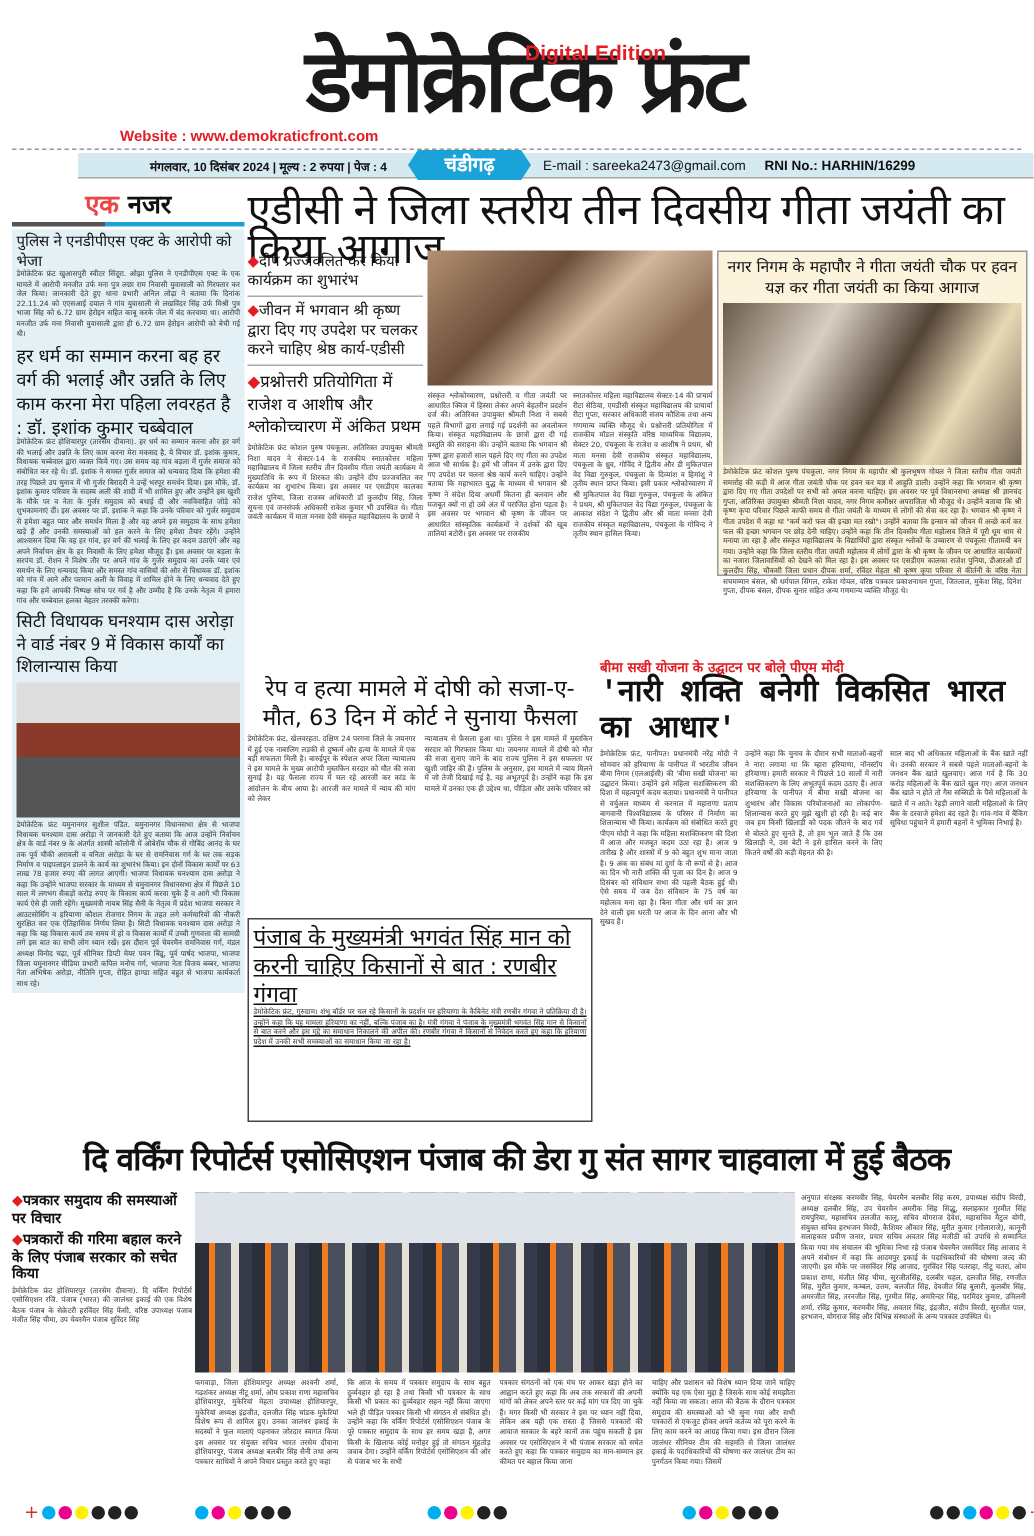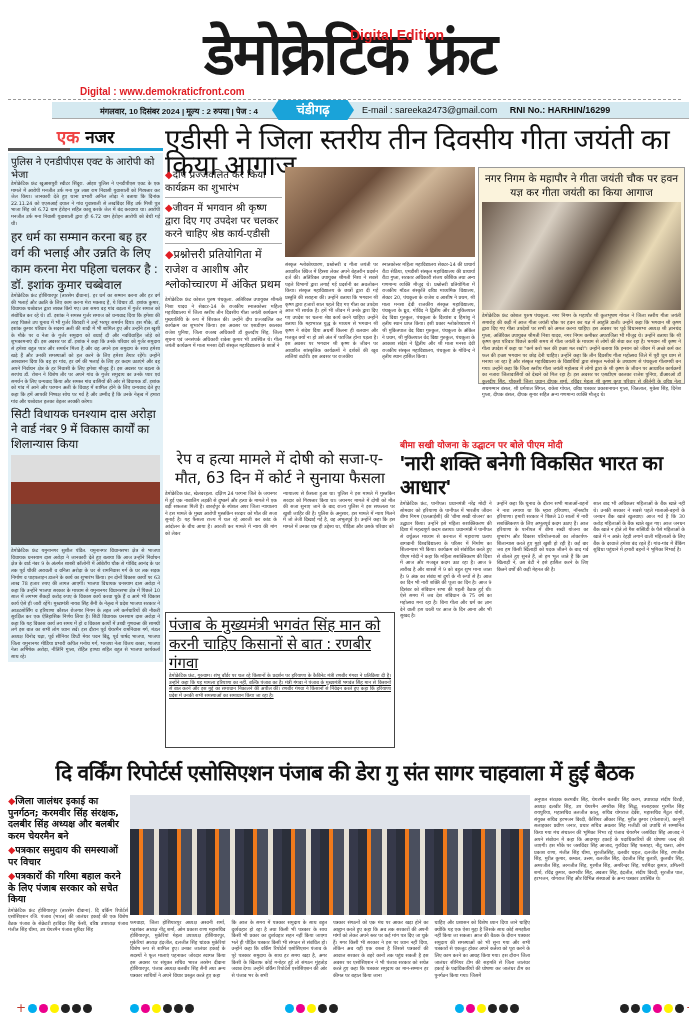--- a/index.html
+++ b/index.html
@@ -29,60 +29,60 @@
   .bullets { left: 165px; top: 165px; width: 117px; }
   .bullet { font-size: 10px; line-height: 13px; border-bottom: 1px solid #aaa; padding: 3px 0; }
   .bullet .dot { color: #e01e24; }
   .lead-photo { left: 285px; top: 167px; width: 190px; height: 90px; background: linear-gradient(135deg, #b39070, #6b4d3a 35%, #d1b89a 55%, #8d6e57 80%); }
   .side-box { left: 478px; top: 167px; width: 207px; height: 217px; background: #fbf3dc; border: 1px solid #999; padding: 3px; }
   .side-head { text-align: center; font-size: 10.5px; line-height: 14px; }
   .side-photo { margin: 3px 0; height: 108px; background: linear-gradient(120deg, #6b5a4c, #d8cfc2 30%, #544438 55%, #e8d9b5 75%, #7a6a5a); }
   
   .sec-head { text-align: center; font-size: 15px; line-height: 19px; }
   .pm-strap { color: #e01e24; font-size: 9px; font-weight: bold; }
-  .pm-head { font-size: 20px; font-weight: bold; line-height: 24px; font-family: Liberation Sans, sans-serif; }
+  .pm-head { font-size: 20px; font-weight: bold; line-height: 24px; font-family: Liberation Mono, monospace; }
   .punjab-box { border: 1px solid #444; padding: 3px; }
   .big-head { left: 8px; top: 760px; width: 673px; text-align: center; font-size: 21px; font-weight: bold; line-height: 26px; font-family: "DejaVu Sans Condensed", "DejaVu Sans", sans-serif; letter-spacing: -0.5px; }
   .reg-bullets { left: 8px; top: 795px; width: 120px; }
   .reg-bullet { font-size: 9.5px; font-weight: bold; line-height: 11.5px; margin-bottom: 3px; }
   .reg-bullet .dot { color: #e01e24; }
   .group-photo { left: 130px; top: 795px; width: 400px; height: 120px; background: linear-gradient(180deg, #dfe3ea 0 28%, transparent 28%), repeating-linear-gradient(90deg, #2b2f3a 0 9px, #f07a1c 9px 13px, #4a4f5e 13px 24px, #e5e0d5 24px 29px, #36394a 29px 38px); }
   .reg-right { left: 534px; top: 797px; width: 150px; }
   .reg-cols { left: 130px; top: 920px; width: 400px; display: flex; gap: 6px; }
   .reg-cols > div { flex: 1; }
   .regmarks { top: 1004px; display: flex; gap: 2px; align-items: center; }
   .rm { width: 9px; height: 9px; border-radius: 50%; display: inline-block; }
   .plus { color: #c0392b; font-size: 12px; line-height: 9px; }
 </style>
 </head>
 <body>
 
 <div class="abs masthead-title">डेमोक्रेटिक फ्रंट</div>
 <div class="abs digital-edition">Digital Edition</div>
-<div class="abs website">Digital : www.demokraticfront.com</div>
+<div class="abs website">Website : www.demokraticfront.com</div>
 <div class="abs dotline"></div>
 <div class="abs info-bar">
   <span class="info-left">मंगलवार, 10 दिसंबर 2024 | मूल्य : 2 रुपया | पेज : 4</span>
   <span class="city-tag">चंडीगढ़</span>
   <span class="info-right">
     <span>E-mail : sareeka2473@gmail.com</span>
     <b>RNI No.: HARHIN/16299</b>
   </span>
 </div>
 
 <div class="abs left-col">
   <div class="ek-nazar">
     <span class="ek">एक</span>
     <span>नजर</span>
   </div>
   <div class="nazar-underline"></div>
   <div class="blue-box">
     <div class="h-med" style="font-size:10px;line-height:13px;">पुलिस ने एनडीपीएस एक्ट के आरोपी को भेजा</div>
     <div class="body-text">डेमोक्रेटिक फ्रंट खुआसपुरी स्वीटर सिंदूरा. ओझा पुलिस ने एनडीपीएस एक्ट के एक मामले में आरोपी मनजीत उर्फ मना पुत्र लछा राम निवासी युवासाली को गिरफ्तार कर जेल किया। जानकारी देते हुए थाना प्रभारी अनिल लोढ़ा ने बताया कि दिनांक 22.11.24 को एएसआई दयाल ने गांव युवासाली से लखविंदर सिंह उर्फ मिश्री पुत्र भाजा सिंह को 6.72 ग्राम हेरोइन सहित काबू करके जेल में बंद करवाया था। आरोपी मनजीत उर्फ मना निवासी युवासाली द्वारा ही 6.72 ग्राम हेरोइन आरोपी को बेची गई थी।</div>
-    <div class="h-med" style="font-size:12px;line-height:16px;margin-top:2px;">हर धर्म का सम्मान करना बह हर वर्ग की भलाई और उन्नति के लिए काम करना मेरा पहिला चलकर है : डॉ. इशांक कुमार चब्बेवाल</div>
+    <div class="h-med" style="font-size:12px;line-height:16px;margin-top:2px;">हर धर्म का सम्मान करना बह हर वर्ग की भलाई और उन्नति के लिए काम करना मेरा पहिला लवरहत है : डॉ. इशांक कुमार चब्बेवाल</div>
     <div class="body-text">डेमोक्रेटिक फ्रंट होशियारपुर (तारसेम दीवाना). हर धर्म का सम्मान करना और हर वर्ग की भलाई और उन्नति के लिए काम करना मेरा मकसद है, ये विचार डॉ. इशांक कुमार, विधायक चब्बेवाल द्वारा व्यक्त किये गए। उस समय वह गांव बड़ला में गुर्जर समाज को संबोधित कर रहे थे। डॉ. इशांक ने समस्त गुर्जर समाज को धन्यवाद दिया कि हमेशा की तरह पिछले उप चुनाव में भी गुर्जर बिरादरी ने उन्हें भरपूर समर्थन दिया। इस मौके, डॉ. इशांक कुमार परिवार के सदस्य अली की शादी में भी शामिल हुए और उन्होंने इस खुशी के मौके पर व नेता के गुर्जर समुदाय को बधाई दी और नवविवाहित जोड़े को शुभकामनाएं दीं। इस अवसर पर डॉ. इशांक ने कहा कि उनके परिवार को गुर्जर समुदाय से हमेशा बहुत प्यार और समर्थन मिला है और वह अपने इस समुदाय के साथ हमेशा खड़े हैं और उनकी समस्याओं को हल करने के लिए हमेशा तैयार रहेंगे। उन्होंने आश्वासन दिया कि वह हर गांव, हर वर्ग की भलाई के लिए हर कदम उठाएंगे और वह अपने निर्वाचन क्षेत्र के हर निवासी के लिए हमेशा मौजूद हैं। इस अवसर पर बड़ला के सरपंच डॉ. रोशन ने विशेष तौर पर अपने गांव के गुर्जर समुदाय का उनके प्यार एवं समर्थन के लिए धन्यवाद किया और समस्त गांव वासियों की ओर से विधायक डॉ. इशांक को गांव में आने और परमान अली के विवाह में शामिल होने के लिए धन्यवाद देते हुए कहा कि हमें आपकी निष्पक्ष सोच पर गर्व है और उम्मीद है कि उनके नेतृत्व में हमारा गांव और चब्बेवाल हलका बेहतर तरक्की करेगा।</div>
     <div class="h-med" style="font-size:11.5px;line-height:15px;margin-top:2px;">सिटी विधायक घनश्याम दास अरोड़ा ने वार्ड नंबर 9 में विकास कार्यों का शिलान्यास किया</div>
     <div class="photo" style="height:90px;margin:3px 0;background:linear-gradient(180deg,#ddd 0 30%,#8a3a2a 30% 55%,#555 55%)"></div>
     <div class="body-text">डेमोक्रेटिक फ्रंट यमुनानगर सुशील पंडित. यमुनानगर विधानसभा क्षेत्र से भाजपा विधायक घनश्याम दास अरोड़ा ने जानकारी देते हुए बताया कि आज उन्होंने निर्वाचन क्षेत्र के वार्ड नंबर 9 के अंतर्गत शास्त्री कॉलोनी में ओबेरॉय चौक से गोबिंद आनंद के घर तक पूर्व चौकी अरावली व वनिता अरोड़ा के घर से रामनिवास गर्ग के घर तक सड़क निर्माण व पाइपलाइन डालने के कार्य का शुभारंभ किया। इन दोनों विकास कार्यों पर 63 लाख 78 हजार रुपए की लागत आएगी। भाजपा विधायक घनश्याम दास अरोड़ा ने कहा कि उन्होंने भाजपा सरकार के माध्यम से यमुनानगर विधानसभा क्षेत्र में पिछले 10 साल में लगभग सैकड़ों करोड़ रुपए के विकास कार्य करवा चुके हैं व आगे भी विकास कार्य ऐसे ही जारी रहेंगे। मुख्यमंत्री नायब सिंह सैनी के नेतृत्व में प्रदेश भाजपा सरकार ने आउटसोर्सिंग व हरियाणा कौशल रोजगार निगम के तहत लगे कर्मचारियों की नौकरी सुरक्षित कर एक ऐतिहासिक निर्णय लिया है। सिटी विधायक घनश्याम दास अरोड़ा ने कहा कि यह विकास कार्य तय समय में हो व विकास कार्यों में उच्ची गुणवत्ता की सामग्री लगे इस बात का सभी लोग ध्यान रखें। इस दौरान पूर्व चेयरमैन रामनिवास गर्ग, मंडल अध्यक्ष विनोद चढ़ा, पूर्व सीनियर डिप्टी मेयर पवन बिंद्रू, पूर्व पार्षद भाजपा, भाजपा जिला यमुनानगर मीडिया प्रभारी कपिल मनोच गर्ग, भाजपा नेता विजय बब्बर, भाजपा नेता अभिषेक अरोड़ा, नीतिनि गुप्ता, रोहित हाण्डा सहित बहुत से भाजपा कार्यकर्ता साथ रहे।</div>
   </div>
 </div>
 
 <div class="abs lead-head">एडीसी ने जिला स्तरीय तीन दिवसीय गीता जयंती का किया आगाज</div>
 <div class="abs bullets">
   <div class="bullet"><span class="dot">◆</span><span>दीप प्रज्जवलित कर किया कार्यक्रम का शुभारंभ</span></div>
@@ -118,21 +118,20 @@
   <div class="pm-head">'नारी शक्ति बनेगी विकसित भारत का आधार'</div>
   <div style="display:flex;gap:5px;margin-top:2px;">
     <div class="body-text" style="flex:1;">डेमोक्रेटिक फ्रंट, पानीपत। प्रधानमंत्री नरेंद्र मोदी ने सोमवार को हरियाणा के पानीपत में भारतीय जीवन बीमा निगम (एलआईसी) की 'बीमा सखी योजना' का उद्घाटन किया। उन्होंने इसे महिला सशक्तिकरण की दिशा में महत्वपूर्ण कदम बताया। प्रधानमंत्री ने पानीपत से वर्चुअल माध्यम से करनाल में महाराणा प्रताप बागवानी विश्वविद्यालय के परिसर में निर्माण का शिलान्यास भी किया। कार्यक्रम को संबोधित करते हुए पीएम मोदी ने कहा कि महिला सशक्तिकरण की दिशा में आज और मजबूत कदम उठा रहा है। आज 9 तारीख है और शास्त्रों में 9 को बहुत शुभ माना जाता है। 9 अंक का संबंध मां दुर्गा के नौ रूपों से है। आज का दिन भी नारी शक्ति की पूजा का दिन है। आज 9 दिसंबर को संविधान सभा की पहली बैठक हुई थी। ऐसे समय में जब देश संविधान के 75 वर्ष का महोत्सव मना रहा है। बिना गीता और धर्म का ज्ञान देने वाली इस धरती पर आज के दिन आना और भी सुखद है।</div>
     <div class="body-text" style="flex:1;">उन्होंने कहा कि चुनाव के दौरान सभी माताओं-बहनों ने नारा लगाया था कि म्हारा हरियाणा, नॉनस्टॉप हरियाणा। हमारी सरकार ने पिछले 10 सालों में नारी सशक्तिकरण के लिए अभूतपूर्व कदम उठाए हैं। आज हरियाणा के पानीपत में बीमा सखी योजना का शुभारंभ और विकास परियोजनाओं का लोकार्पण-शिलान्यास करते हुए मुझे खुशी हो रही है। कई बार जब हम किसी खिलाड़ी को पदक जीतने के बाद गर्व से बोलते हुए सुनते हैं, तो हम भूल जाते हैं कि उस खिलाड़ी ने, उस बेटी ने इसे हासिल करने के लिए कितने वर्षों की कड़ी मेहनत की है।</div>
     <div class="body-text" style="flex:1;">साल बाद भी अधिकतर महिलाओं के बैंक खाते नहीं थे। उनकी सरकार ने सबसे पहले माताओं-बहनों के जनधन बैंक खाते खुलवाए। आज गर्व है कि 30 करोड़ महिलाओं के बैंक खाते खुल गए। आज जनधन बैंक खाते न होते तो गैस सब्सिडी के पैसे महिलाओं के खाते में न आते। रेहड़ी लगाने वाली महिलाओं के लिए बैंक के दरवाजे हमेशा बंद रहते हैं। गांव-गांव में बैंकिंग सुविधा पहुंचाने में हमारी बहनों ने भूमिका निभाई है।</div>
   </div>
 </div>
 
 <div class="abs big-head">दि वर्किंग रिपोर्टर्स एसोसिएशन पंजाब की डेरा गु संत सागर चाहवाला में हुई बैठक</div>
 <div class="abs reg-bullets">
-  <div class="reg-bullet"><span class="dot">◆</span><span>जिला जालंधर इकाई का पुनर्गठन; करमवीर सिंह संरक्षक, दलबीर सिंह अध्यक्ष और बलबीर करम चेयरमैन बने</span></div>
   <div class="reg-bullet"><span class="dot">◆</span><span>पत्रकार समुदाय की समस्याओं पर विचार</span></div>
   <div class="reg-bullet"><span class="dot">◆</span><span>पत्रकारों की गरिमा बहाल करने के लिए पंजाब सरकार को सचेत किया</span></div>
   <div class="body-text">डेमोक्रेटिक फ्रंट होशियारपुर (तारसेम दीवाना). दि वर्किंग रिपोर्टर्स एसोसिएशन रजि. पंजाब (भारत) की जालंधर इकाई की एक विशेष बैठक पंजाब के सेक्रेटरी हरविंदर सिंह फेंसी, वरिष्ठ उपाध्यक्ष पंजाब मंजीत सिंह चीमा, उप चेयरमैन पंजाब सुरिंदर सिंह</div>
 </div>
 <div class="abs group-photo"></div>
 <div class="abs reg-cols">
   <div class="body-text">फगवाड़ा, जिला होशियारपुर अध्यक्ष अश्वनी शर्मा, गढ़शंकर अध्यक्ष नीटू शर्मा, ओम प्रकाश राणा महासचिव होशियारपुर, मुकेरियां मेहता उपाध्यक्ष होशियारपुर, मुकेरियां अध्यक्ष इंद्रजीत, दलजीत सिंह चांडक मुकेरियां विशेष रूप से शामिल हुए। उनका जालंधर इकाई के सदस्यों ने फूल मालाएं पहनाकर जोरदार स्वागत किया इस अवसर पर संयुक्त सचिव भारत तरसेम दीवाना होशियारपुर, पंजाब अध्यक्ष बलबीर सिंह सैनी तथा अन्य पत्रकार साथियों ने अपने विचार प्रस्तुत करते हुए कहा</div>
   <div class="body-text">कि आज के समय में पत्रकार समुदाय के साथ बहुत दुर्व्यवहार हो रहा है तथा किसी भी पत्रकार के साथ किसी भी प्रकार का दुर्व्यवहार सहन नहीं किया जाएगा भले ही पीड़ित पत्रकार किसी भी संगठन से संबंधित हो। उन्होंने कहा कि वर्किंग रिपोर्टर्स एसोसिएशन पंजाब के पूरे पत्रकार समुदाय के साथ हर समय खड़ा है, अगर किसी के खिलाफ कोई मनोहर हुई तो संगठन मुंहतोड़ जवाब देगा। उन्होंने वर्किंग रिपोर्टर्स एसोसिएशन की ओर से पंजाब भर के सभी</div>
   <div class="body-text">पत्रकार संगठनों को एक मंच पर आकर खड़ा होने का आह्वान करते हुए कहा कि अब तक सरकारों की अपनी मांगों को लेकर अपने स्तर पर कई मांग पत्र दिए जा चुके हैं। मगर किसी भी सरकार ने इस पर ध्यान नहीं दिया, लेकिन अब यही एक रास्ता है जिससे पत्रकारों की आवाज सरकार के बहरे कानों तक पहुंच सकती है इस अवसर पर एसोसिएशन ने भी पंजाब सरकार को सचेत करते हुए कहा कि पत्रकार समुदाय का मान-सम्मान हर कीमत पर बहाल किया जाना</div>
   <div class="body-text">चाहिए और प्रशासन को विशेष ध्यान दिया जाने चाहिए क्योंकि यह एक ऐसा मुद्दा है जिसके साथ कोई समझौता नहीं किया जा सकता। आज की बैठक के दौरान पत्रकार समुदाय की समस्याओं को भी सुना गया और सभी पत्रकारों से एकजुट होकर अपने कर्तव्य को पूरा करने के लिए काम करने का आग्रह किया गया। इस दौरान जिला जालंधर सीनियर टीम की सहमति से जिला जालंधर इकाई के पदाधिकारियों की घोषणा कर जालंधर टीम का पुनर्गठन किया गया। जिसमें</div>

